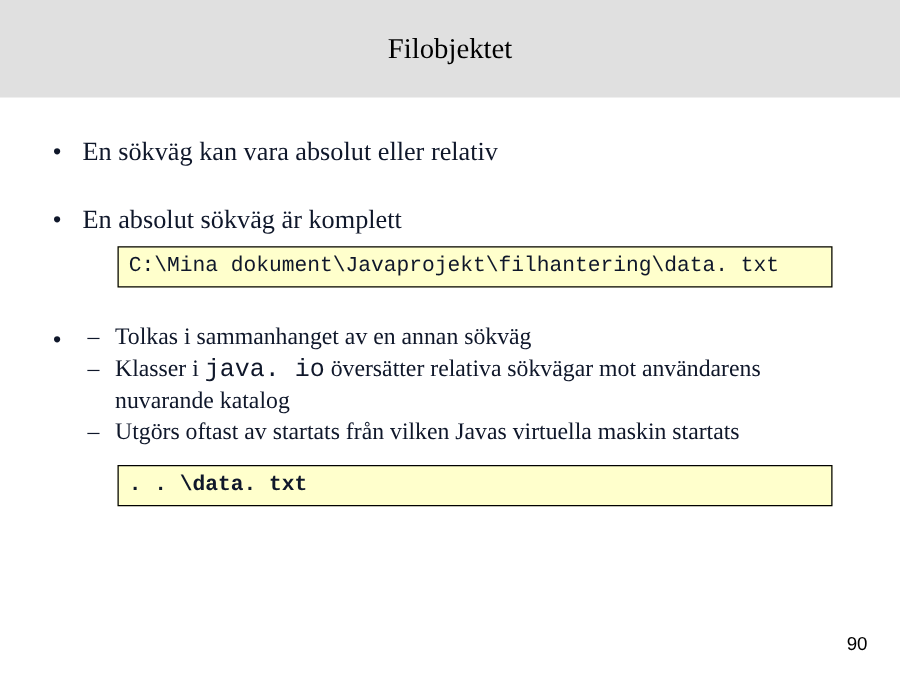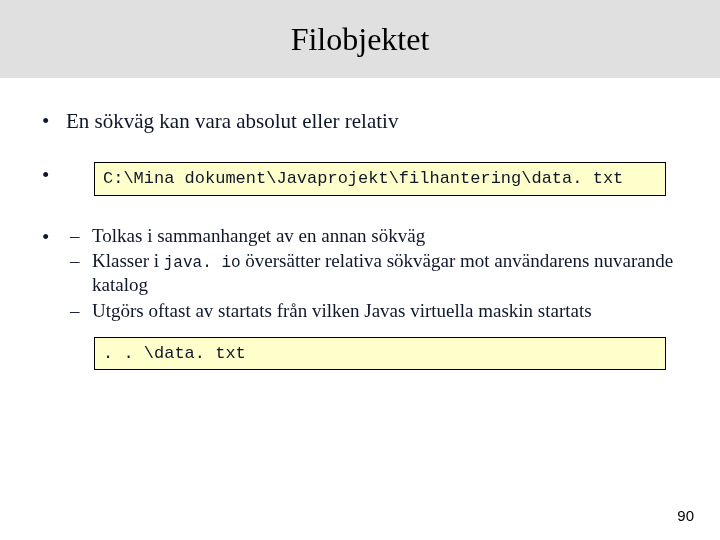--- a/index.html
+++ b/index.html
@@ -13,21 +13,21 @@
   }
   .title-band {
     background: #e0e0e0;
     height: 78px;
     width: 100%;
     display: flex;
     align-items: center;
     justify-content: center;
   }
   .title {
-    font-size: 32px;
+    font-size: 23px;
     color: #000;
   }
   .content {
     padding: 30px 38px 0 38px;
   }
   ul.main {
     list-style: none;
   }
   ul.main > li {
     position: relative;
@@ -65,24 +65,25 @@
     background: #ffffcc;
     border: 1px solid #000;
     font-family: "Courier New", Courier, monospace;
     font-size: 17px;
     padding: 5px 8px;
     margin: 8px 0 0 28px;
     width: 572px;
   }
   .codebox.small {
     margin-top: 14px;
+    font-weight: bold;
   }
   .mono {
     font-family: "Courier New", Courier, monospace;
-    font-size: 16px;
+    font-size: 20px;
   }
   .page-num {
     position: absolute;
     right: 26px;
     bottom: 16px;
     font-size: 15px;
     font-family: Arial, sans-serif;
   }
   .sub-text-a, .sub-text-b, .sub-text-c { }
 </style>
@@ -92,20 +93,21 @@
 <div class="title-band">
   <div class="title">Filobjektet</div>
 </div>
 
 <div class="content">
   <ul class="main">
     <li>
       <span>En sökväg kan vara absolut eller relativ</span>
     </li>
     <li>
+      <span>En absolut sökväg är komplett</span>
       <div class="codebox">C:\Mina dokument\Javaprojekt\filhantering\data. txt</div>
     </li>
     <li>
       <ul class="sub">
         <li>
           <span>Tolkas i sammanhanget av en annan sökväg</span>
         </li>
         <li>
           <span class="sub-text-a">Klasser i </span><span class="mono">java. io</span><span class="sub-text-b"> översätter relativa sökvägar mot användarens nuvarande katalog</span>
         </li>

